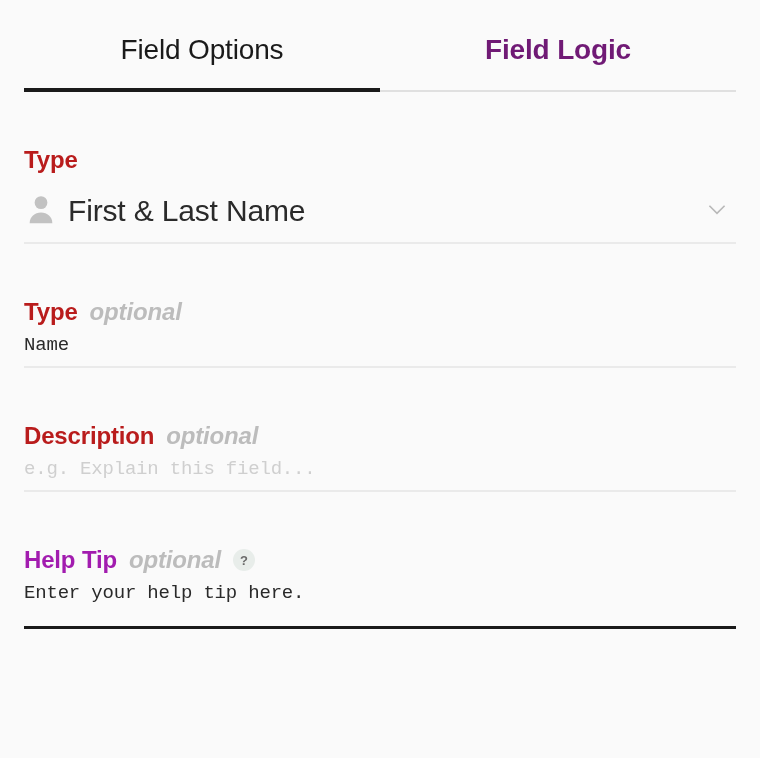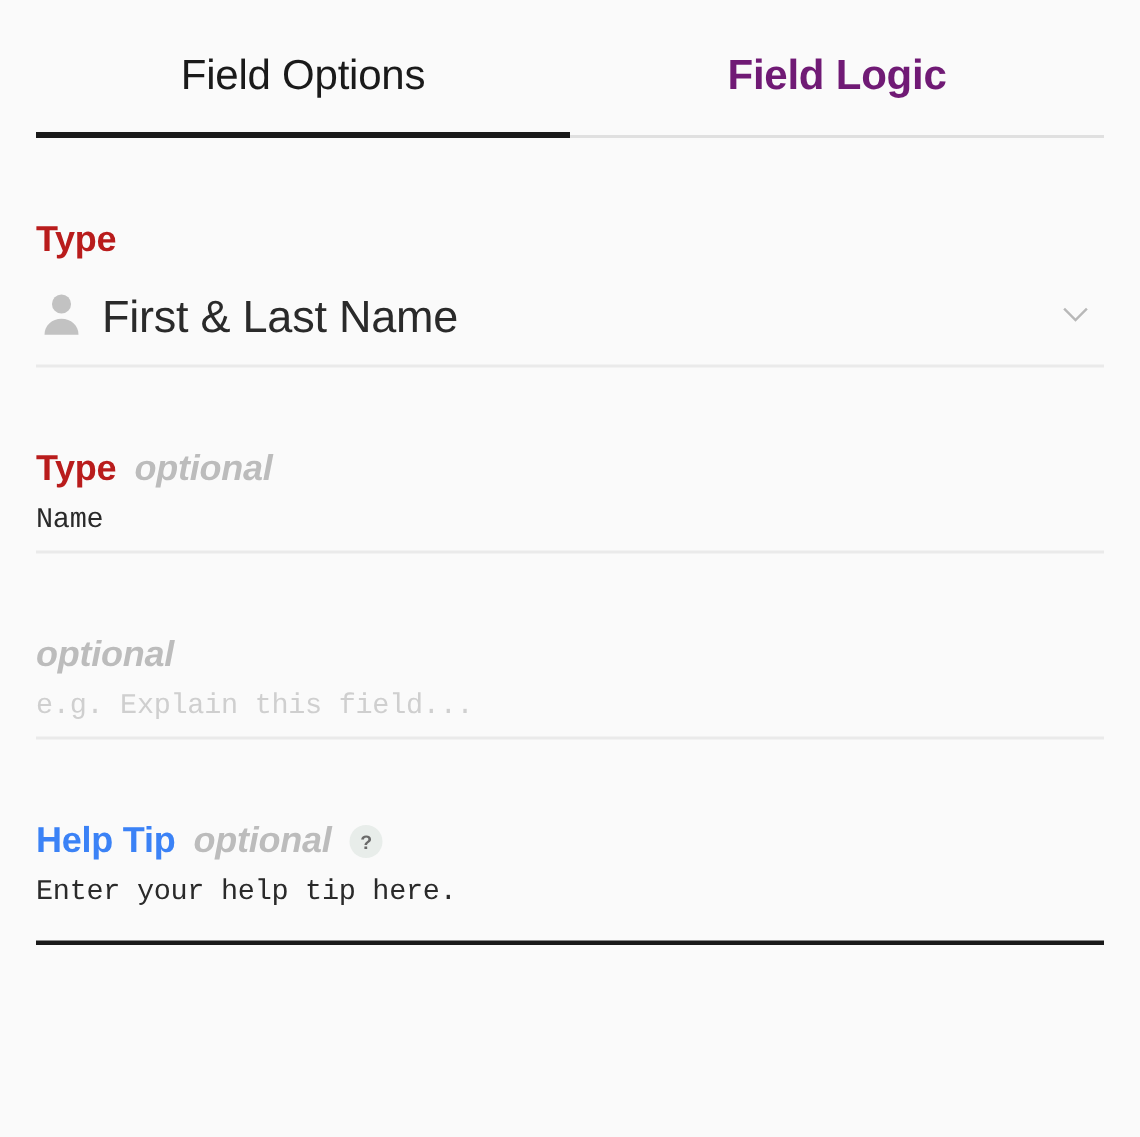--- a/index.html
+++ b/index.html
@@ -48,21 +48,21 @@
     display: flex;
     align-items: center;
     gap: 12px;
     font-size: 24px;
   }
   .label-text {
     color: #b91c1c;
     font-weight: 600;
   }
   .label-text.dark {
-    color: #3b82f6;
+    color: #a21caf;
   }
   .optional {
     color: #bcbcbc;
     font-style: italic;
     font-weight: 700;
   }
   .help-badge {
     display: inline-flex;
     align-items: center;
     justify-content: center;
@@ -158,20 +158,21 @@
   <div class="group">
     <div class="label-row">
       <span class="label-text">Type</span>
       <span class="optional">optional</span>
     </div>
     <input class="input" type="text" value="Name" style="">
   </div>
 
   <div class="group">
     <div class="label-row">
+      <span class="label-text">Description</span>
       <span class="optional">optional</span>
     </div>
     <input class="input" type="text" placeholder="e.g. Explain this field..." style="">
   </div>
 
   <div class="group">
     <div class="label-row">
       <span class="label-text dark">Help Tip</span>
       <span class="optional">optional</span>
       <span class="help-badge">?</span>

